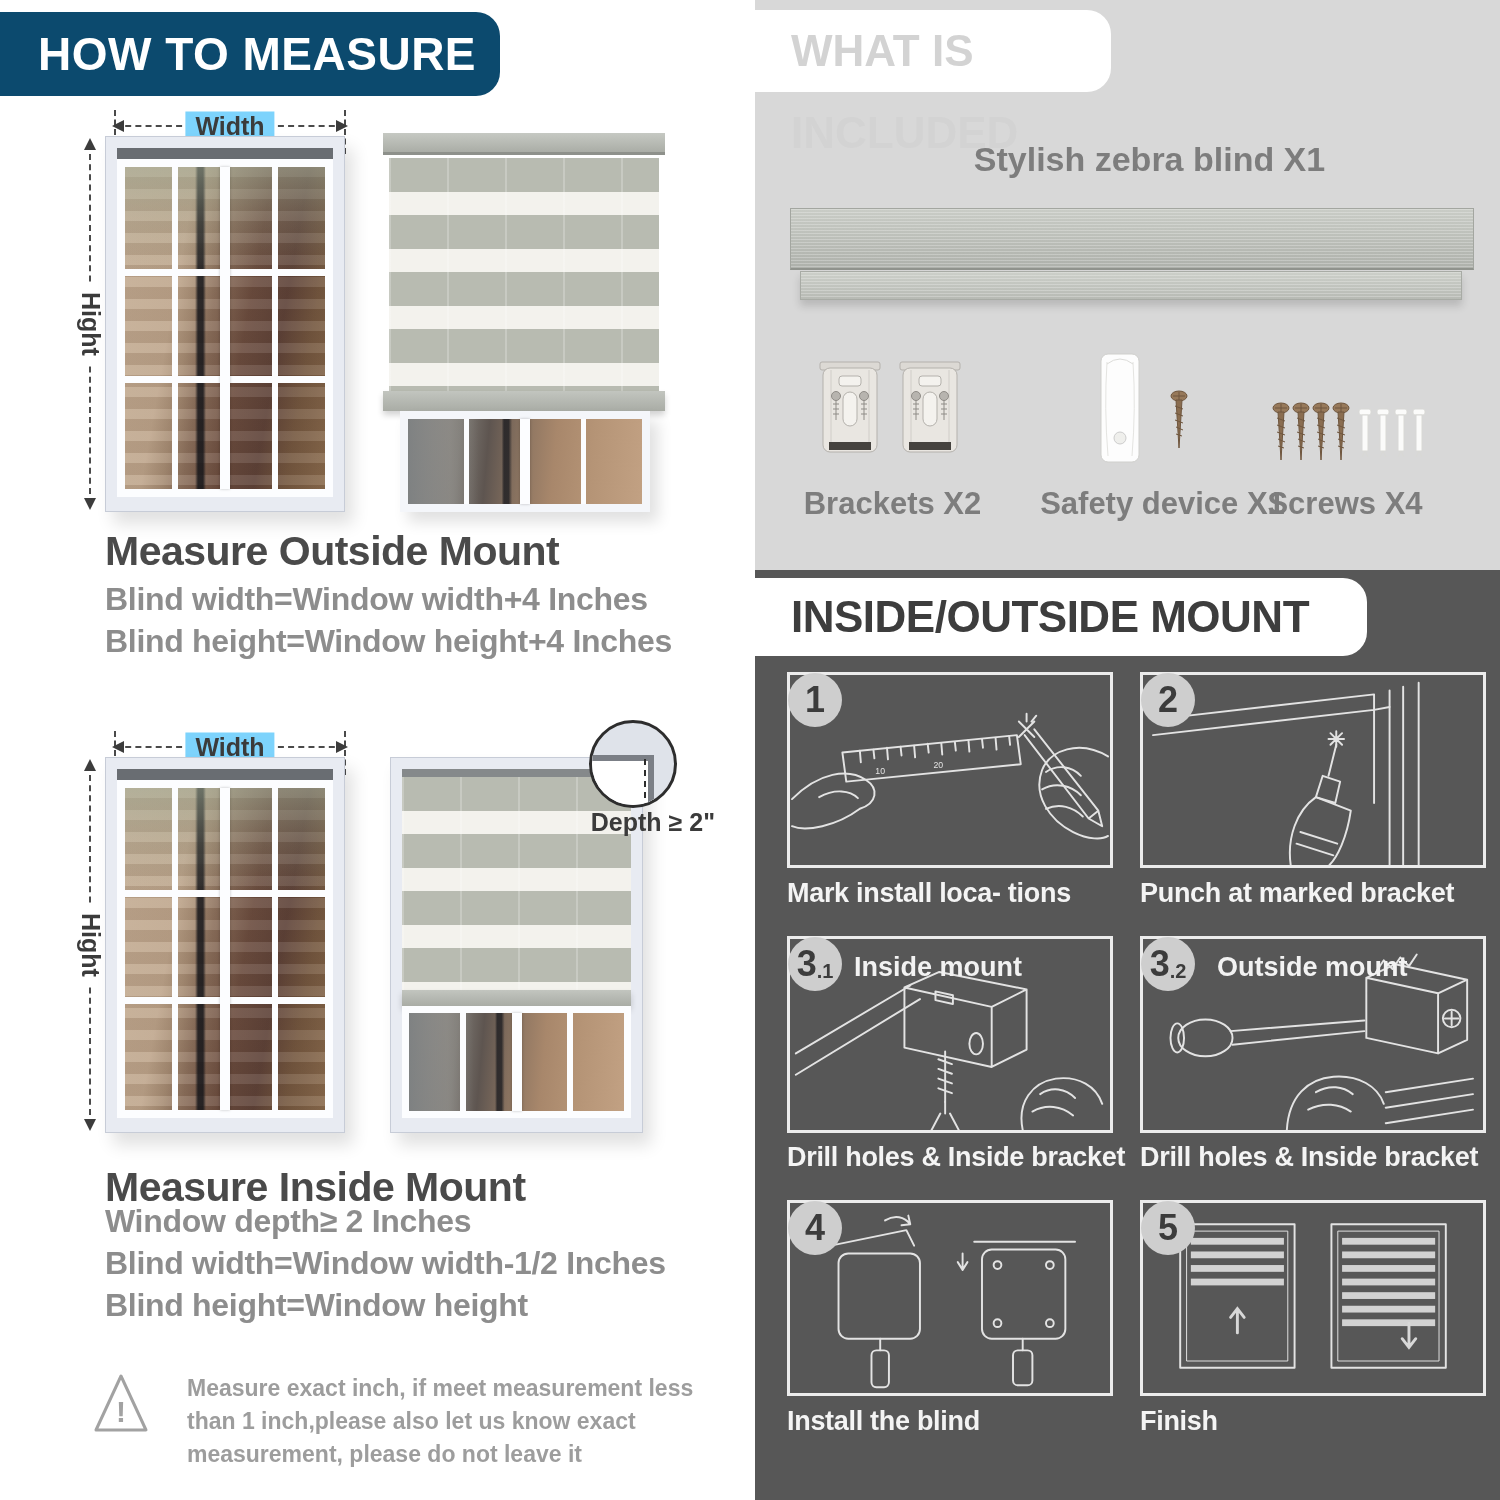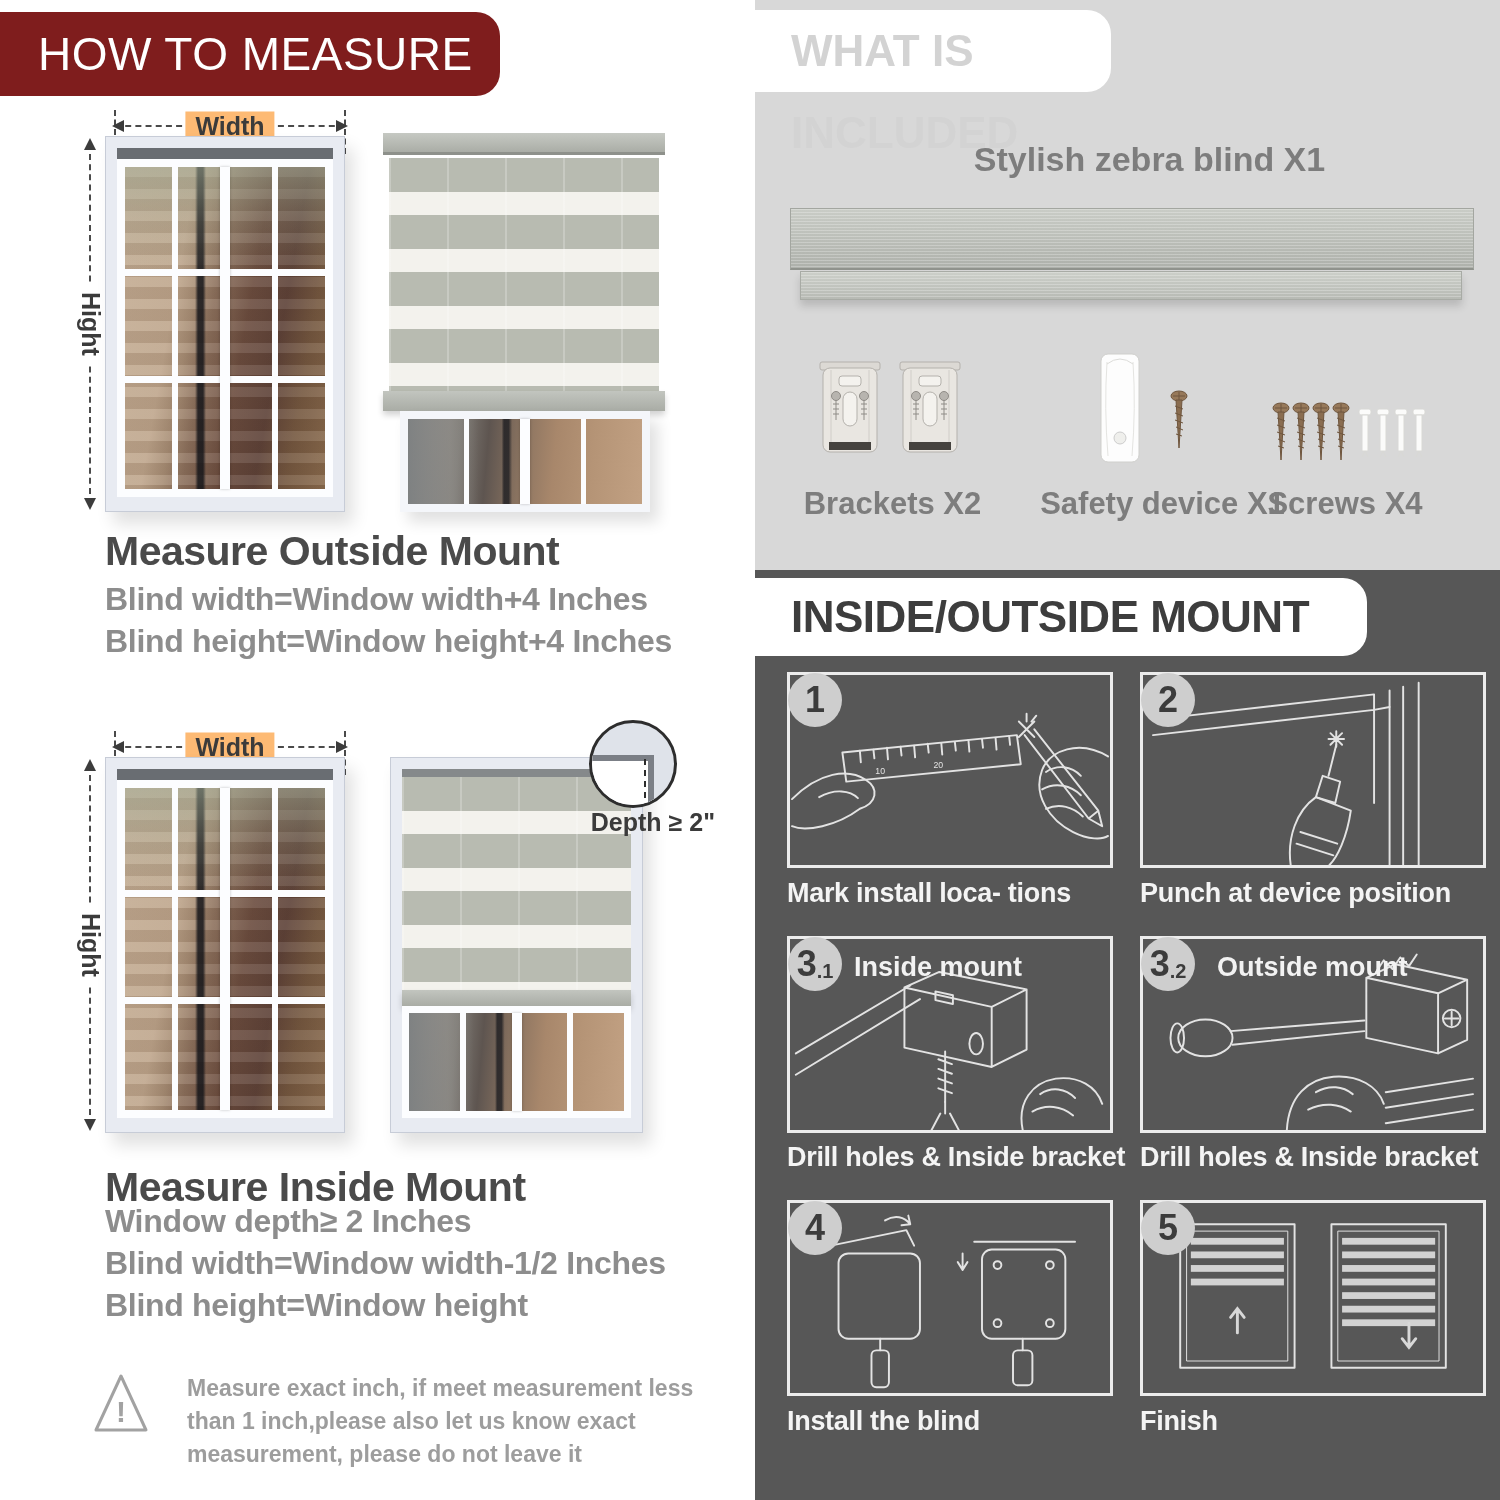--- a/index.html
+++ b/index.html
@@ -1,31 +1,31 @@
 <!DOCTYPE html>
 <html><head>
 <meta charset="utf-8">
 <style>
   html,body{margin:0;padding:0;background:#ffffff;}
   *{box-sizing:border-box;}
   body{font-family:"Liberation Sans","DejaVu Sans",sans-serif;}
   #page{position:relative;width:1500px;height:1500px;background:#ffffff;overflow:hidden;}
 
   
-  .hdr-left{position:absolute;left:0;top:12px;width:500px;height:84px;background:#7f1d1d;
-    border-radius:0 24px 24px 0;color:#ffffff;font-weight:normal;font-size:46px;line-height:84px;
+  .hdr-left{position:absolute;left:0;top:12px;width:500px;height:84px;background:#0c4a6e;
+    border-radius:0 24px 24px 0;color:#ffffff;font-weight:bold;font-size:46px;line-height:84px;
     padding-left:38px;letter-spacing:.5px;}
 
   
   .meas-h{position:absolute;width:248px;height:44px;}
   .meas-h .tick{position:absolute;top:0;height:44px;border-left:2px dashed #4a4a4a;}
   .meas-h .line{position:absolute;left:9px;right:9px;top:15px;border-top:2px dashed #4a4a4a;}
   .meas-h .head-l{position:absolute;left:6px;top:10px;width:0;height:0;border-top:6px solid transparent;border-bottom:6px solid transparent;border-right:12px solid #3c3c3c;}
   .meas-h .head-r{position:absolute;right:6px;top:10px;width:0;height:0;border-top:6px solid transparent;border-bottom:6px solid transparent;border-left:12px solid #3c3c3c;}
-  .meas-h .lbl{position:absolute;left:50%;top:16px;transform:translate(-50%,-50%);background:#fdba74;
+  .meas-h .lbl{position:absolute;left:50%;top:16px;transform:translate(-50%,-50%);background:#7dd3fc;
     padding:0 10px;font-weight:bold;font-size:25px;color:#3b3b3b;}
   .meas-v{position:absolute;width:44px;}
   .meas-v .line{position:absolute;left:15px;top:8px;bottom:8px;border-left:2px dashed #4a4a4a;}
   .meas-v .head-t{position:absolute;left:10px;top:2px;width:0;height:0;border-left:6px solid transparent;border-right:6px solid transparent;border-bottom:12px solid #3c3c3c;}
   .meas-v .head-b{position:absolute;left:10px;bottom:2px;width:0;height:0;border-left:6px solid transparent;border-right:6px solid transparent;border-top:12px solid #3c3c3c;}
   .meas-v .lbl{position:absolute;left:16px;top:50%;transform:translate(-50%,-50%) rotate(90deg);background:#ffffff;
     padding:0 10px;font-weight:bold;font-size:25px;color:#3b3b3b;white-space:nowrap;}
 
   
   .win{position:absolute;background:#e8ebf2;border:1px solid #c7ccd7;box-shadow:8px 12px 16px rgba(0,0,0,.12);}
@@ -348,21 +348,21 @@
           <path d="M176,126 L183,104 L201,110 L196,132 Z"></path>
           <path d="M189,104 L197,72"></path>
           <path d="M189,66 h16 M197,58 v16 M191,60 l12,12 M203,60 l-12,12"></path>
         </g>
       </svg>
       <div class="badge">
           <span>2</span>
           <span class="sub"></span>
         </div>
     </div>
-    <div class="caption" style="left:385px;top:308px;">Punch at  device position</div>
+    <div class="caption" style="left:385px;top:308px;">Punch at  marked bracket</div>
 
     <div class="panel" style="left:32px;top:366px;width:326px;height:197px;">
       <svg viewBox="0 0 326 197">
         <g class="art">
           <path d="M4,118 L122,48 M4,140 L132,62"></path>
           <path d="M116,50 L152,34 L242,52 L206,70 Z M116,50 L206,70 L206,132 L116,112 Z M206,70 L242,52 L242,114 L206,132 Z"></path>
           <path d="M148,54 l18,4 v9 l-18,-4 Z"></path>
           <ellipse cx="190" cy="108" rx="7" ry="11"></ellipse>
           <path d="M158,116 V168 M151,124 l14,5 M151,134 l14,5 M151,144 l14,5 M151,154 l14,5"></path>
           <path d="M158,168 v12 M153,180 L144,197 M163,180 L172,197"></path>

